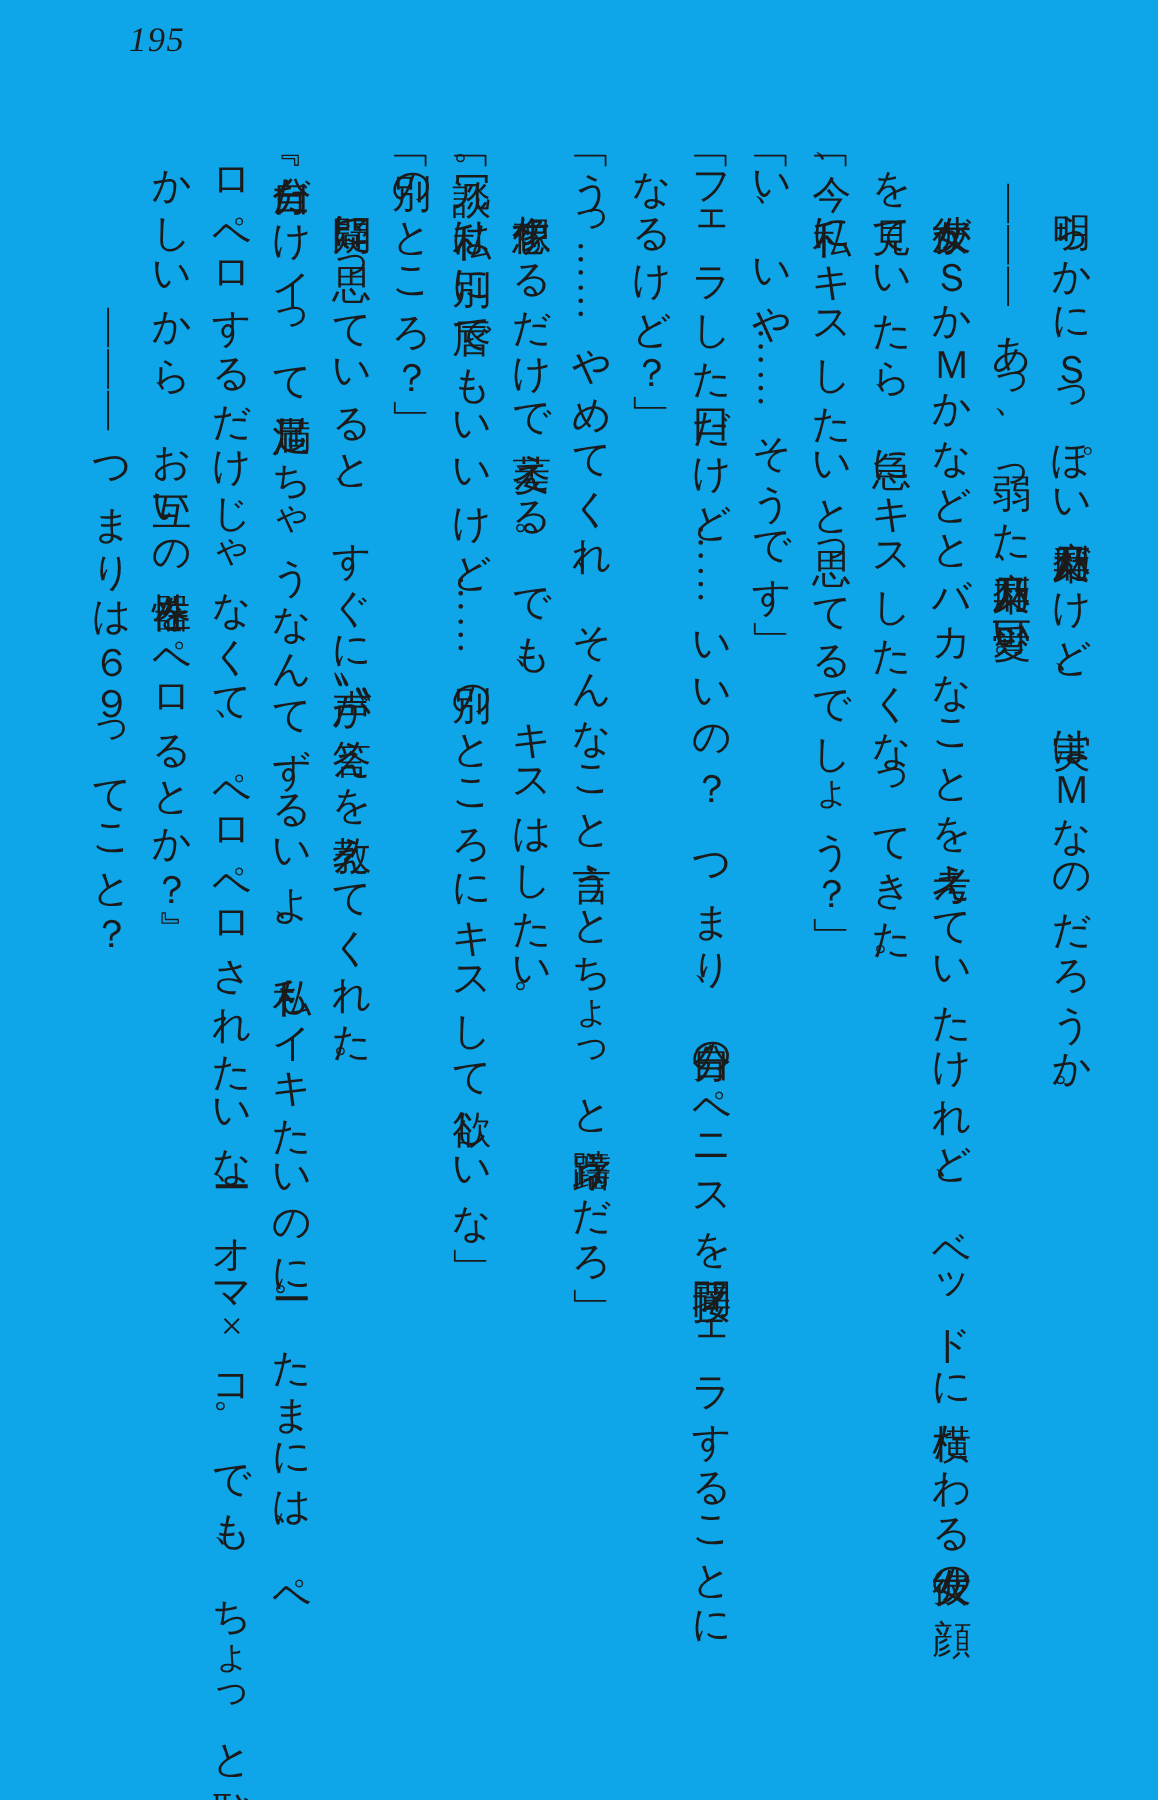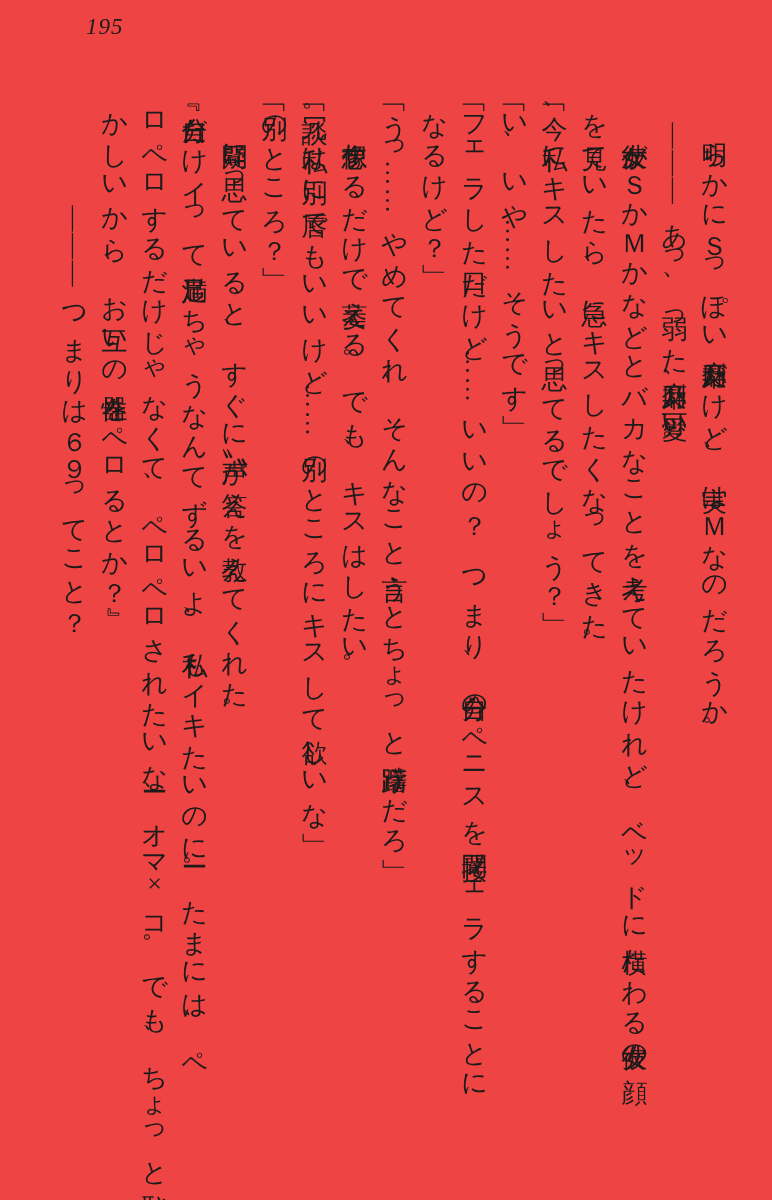--- a/index.html
+++ b/index.html
@@ -4,21 +4,21 @@
 <style>
   html, body {
     margin: 0;
     padding: 0;
     background: #ffffff;
   }
   .page {
     position: relative;
     width: 772px;
     height: 1200px;
-    background: #ef4444;
+    background: #0ea5e9;
     overflow: hidden;
     font-family: "Liberation Serif", "DejaVu Serif", serif;
   }
   .page-num {
     position: absolute;
     top: 14px;
     left: 86px;
     font-size: 23px;
     font-style: italic;
     color: #1c1c1c;

